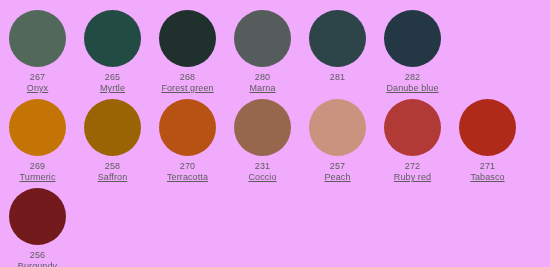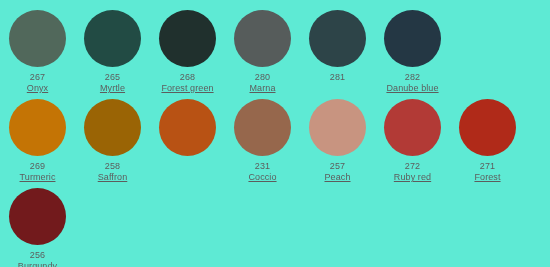--- a/index.html
+++ b/index.html
@@ -12,21 +12,21 @@
     height: 267px;
     overflow: hidden;
     font-family: "Liberation Sans", sans-serif;
     -webkit-font-smoothing: antialiased;
   }
   #palette-board {
     width: 550px;
     height: 267px;
     box-sizing: border-box;
     padding: 8px 0 0 0;
-    background: #5eead4;
+    background: #f0abfc;
   }
   .swatch-row {
     display: flex;
     flex-direction: row;
     align-items: flex-start;
     width: 550px;
     height: 89px;
     margin: 0;
     padding: 0;
   }
@@ -125,20 +125,24 @@
       </div>
       <div class="swatch-cell">
         <div class="swatch-disc" style="background-color: rgb(154, 100, 5);"></div>
         <div class="swatch-caption">
           <span class="swatch-code">258</span>
           <span class="swatch-name">Saffron</span>
         </div>
       </div>
       <div class="swatch-cell">
         <div class="swatch-disc" style="background-color: rgb(184, 82, 20);"></div>
+        <div class="swatch-caption">
+          <span class="swatch-code">270</span>
+          <span class="swatch-name">Terracotta</span>
+        </div>
       </div>
       <div class="swatch-cell">
         <div class="swatch-disc" style="background-color: rgb(150, 103, 76);"></div>
         <div class="swatch-caption">
           <span class="swatch-code">231</span>
           <span class="swatch-name">Coccio</span>
         </div>
       </div>
       <div class="swatch-cell">
         <div class="swatch-disc" style="background-color: rgb(200, 148, 128);"></div>
@@ -151,21 +155,21 @@
         <div class="swatch-disc" style="background-color: rgb(178, 58, 54);"></div>
         <div class="swatch-caption">
           <span class="swatch-code">272</span>
           <span class="swatch-name">Ruby red</span>
         </div>
       </div>
       <div class="swatch-cell">
         <div class="swatch-disc" style="background-color: rgb(176, 42, 25);"></div>
         <div class="swatch-caption">
           <span class="swatch-code">271</span>
-          <span class="swatch-name">Forest</span>
+          <span class="swatch-name">Tabasco</span>
         </div>
       </div>
     </div>
     <div class="swatch-row">
       <div class="swatch-cell">
         <div class="swatch-disc" style="background-color: rgb(114, 26, 28);"></div>
         <div class="swatch-caption">
           <span class="swatch-code">256</span>
           <span class="swatch-name">Burgundy</span>
         </div>

